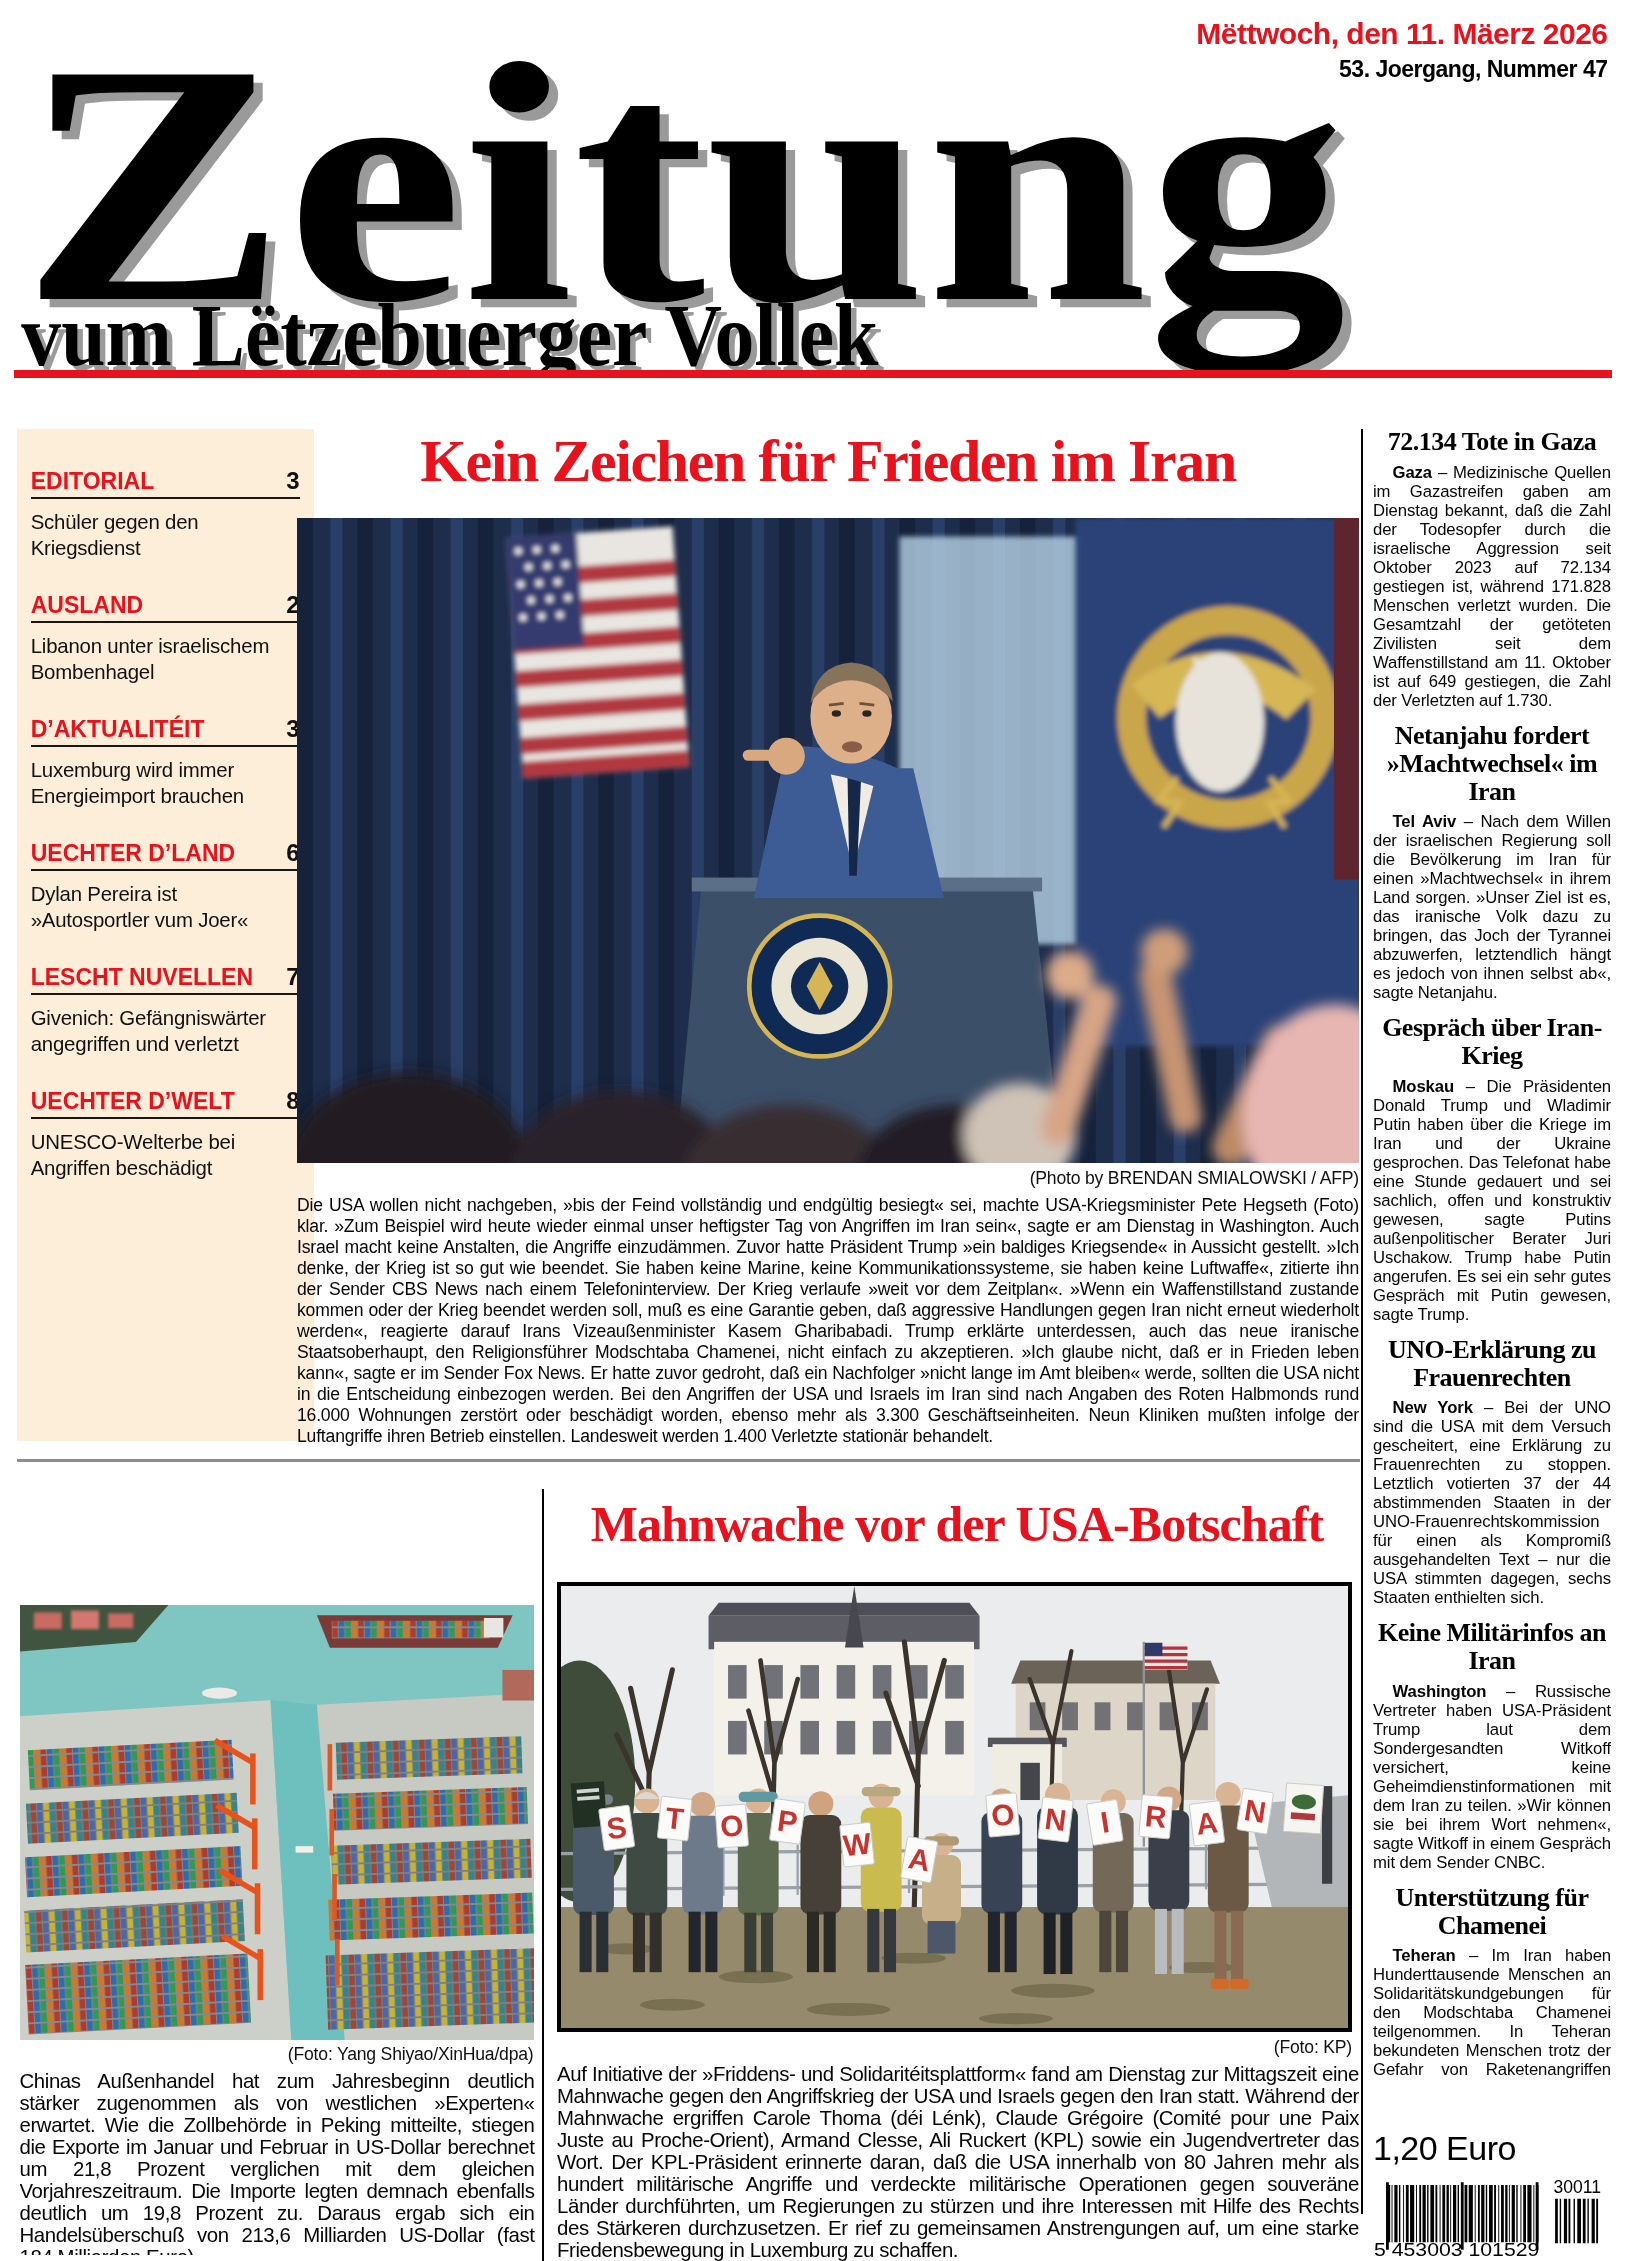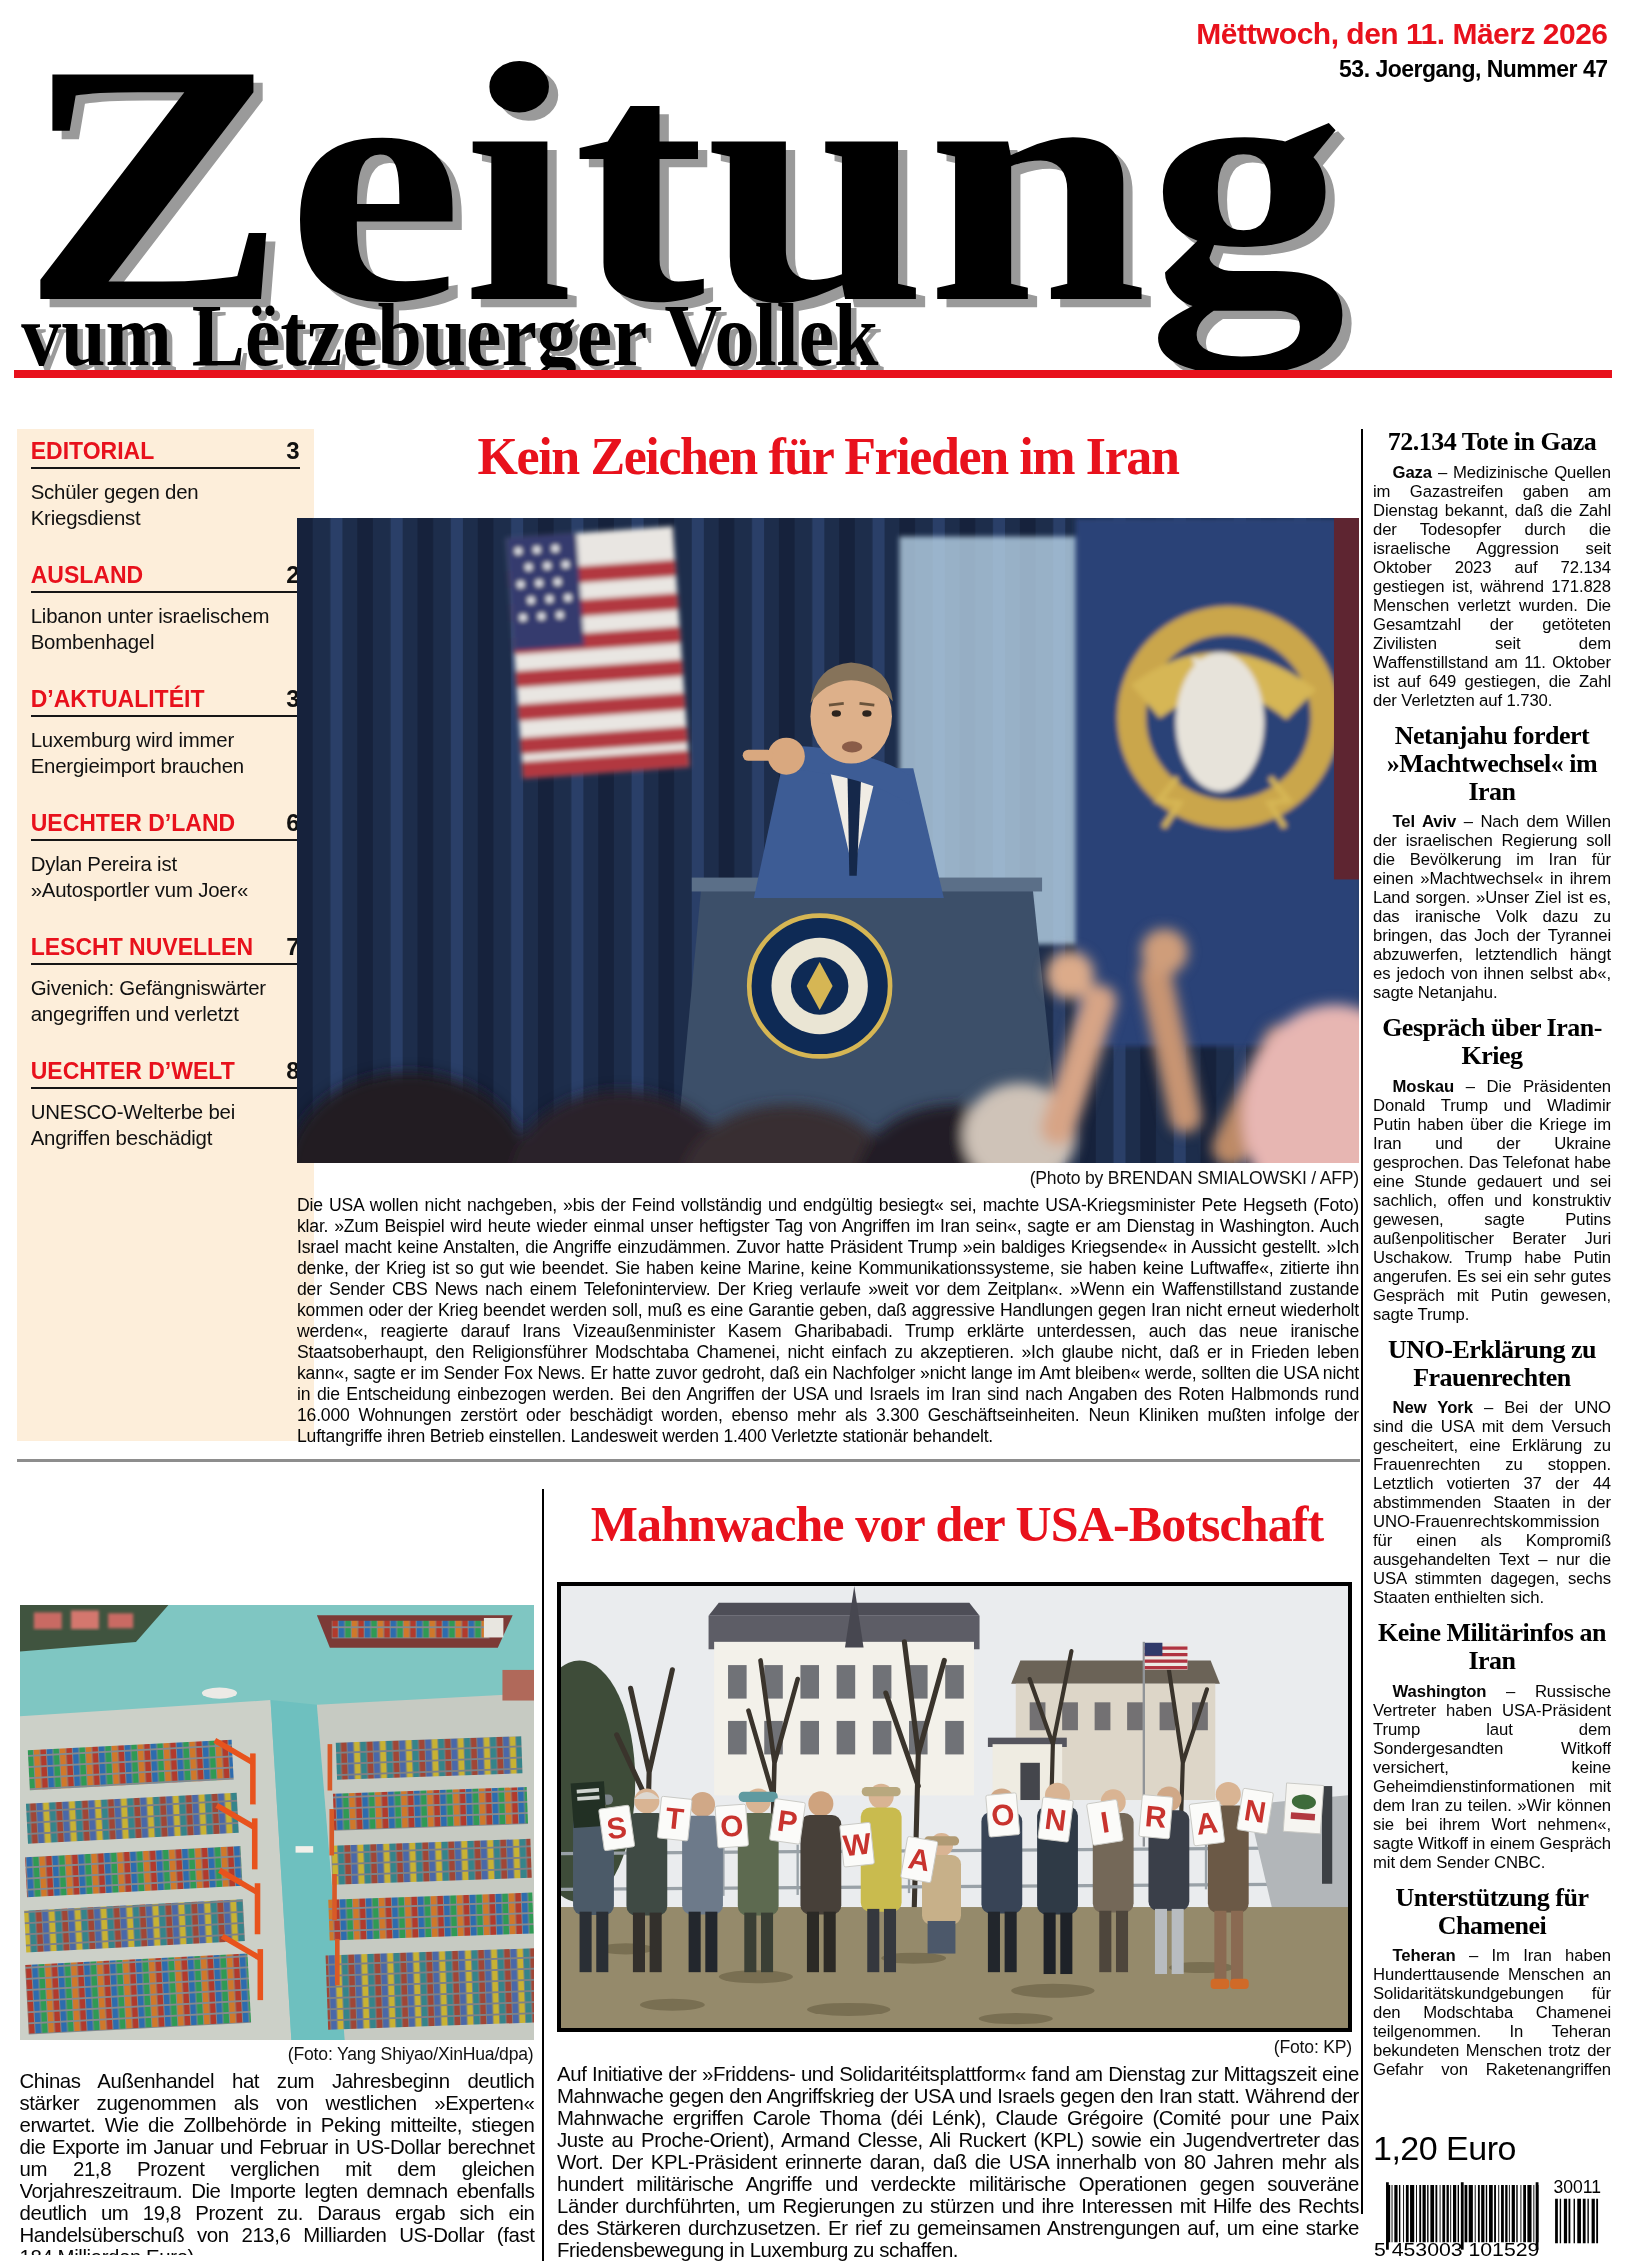--- a/index.html
+++ b/index.html
@@ -8,36 +8,36 @@
 
   
   .date-block{position:absolute;top:16.7px;right:18.5px;text-align:right;}
   .date-red{font-size:30px;font-weight:bold;color:#e8111c;letter-spacing:-0.5px;}
   .edition{font-size:23px;font-weight:bold;color:#000;margin-top:5.6px;letter-spacing:-0.5px;}
   .masthead-svg{position:absolute;left:16.7px;top:20.4px;}
   .red-rule{position:absolute;left:14px;top:370px;width:1598px;height:7.9px;background:#e8111c;}
 
   
   .sidebar{position:absolute;left:16.7px;top:429px;width:297px;height:1012px;background:#fdeeda;
-           padding:8px 14px;box-sizing:border-box;overflow:hidden;}
+           padding:38px 14px;box-sizing:border-box;overflow:hidden;}
   .idx-section{margin-bottom:30px;}
   .idx-head{display:flex;justify-content:space-between;align-items:baseline;
             border-bottom:2.3px solid #161616;padding-bottom:1.9px;}
   .idx-label{color:#e8111c;font-weight:bold;font-size:23px;}
   .idx-page{color:#111;font-weight:bold;font-size:24px;}
   .idx-teaser{font-size:20.4px;line-height:26px;color:#111;margin:10.2px 0 0 0;letter-spacing:-0.2px;}
 
   
   .h-div{position:absolute;left:16.7px;top:1459px;width:1343px;height:3.2px;background:#8d8d8d;}
   .v-div-right{position:absolute;left:1361px;top:429px;width:1.9px;height:1785px;background:#000;}
   .v-div-mid{position:absolute;left:542px;top:1489px;width:1.9px;height:772px;background:#000;}
 
   
   .main-headline{position:absolute;left:297px;top:427px;width:1062px;text-align:center;
-    font-family:"Liberation Serif",serif;font-weight:bold;color:#e8111c;font-size:52px;letter-spacing:-1.4px;}
+    font-family:"Liberation Serif",serif;font-weight:bold;color:#e8111c;font-size:60px;letter-spacing:-1.4px;}
   .lead-photo{position:absolute;left:297px;top:518px;width:1062px;height:645px;}
   .credit{font-size:17.6px;color:#111;text-align:right;letter-spacing:-0.2px;}
   .lead-credit{position:absolute;left:297px;top:1168px;width:1062px;}
   .lead-body{position:absolute;left:297px;top:1195px;width:1062px;height:260px;
     font-size:17.6px;line-height:21px;text-align:justify;letter-spacing:-0.2px;color:#050505;overflow:hidden;}
 
   
   .china-headline{position:absolute;left:17.6px;top:1494px;width:520px;text-align:center;
     font-family:"Liberation Serif",serif;font-weight:bold;font-size:57px;line-height:1.04;color:#000;letter-spacing:-0.9px;}
   .china-photo-box{position:absolute;left:19.5px;top:1605px;width:514px;height:435px;}

